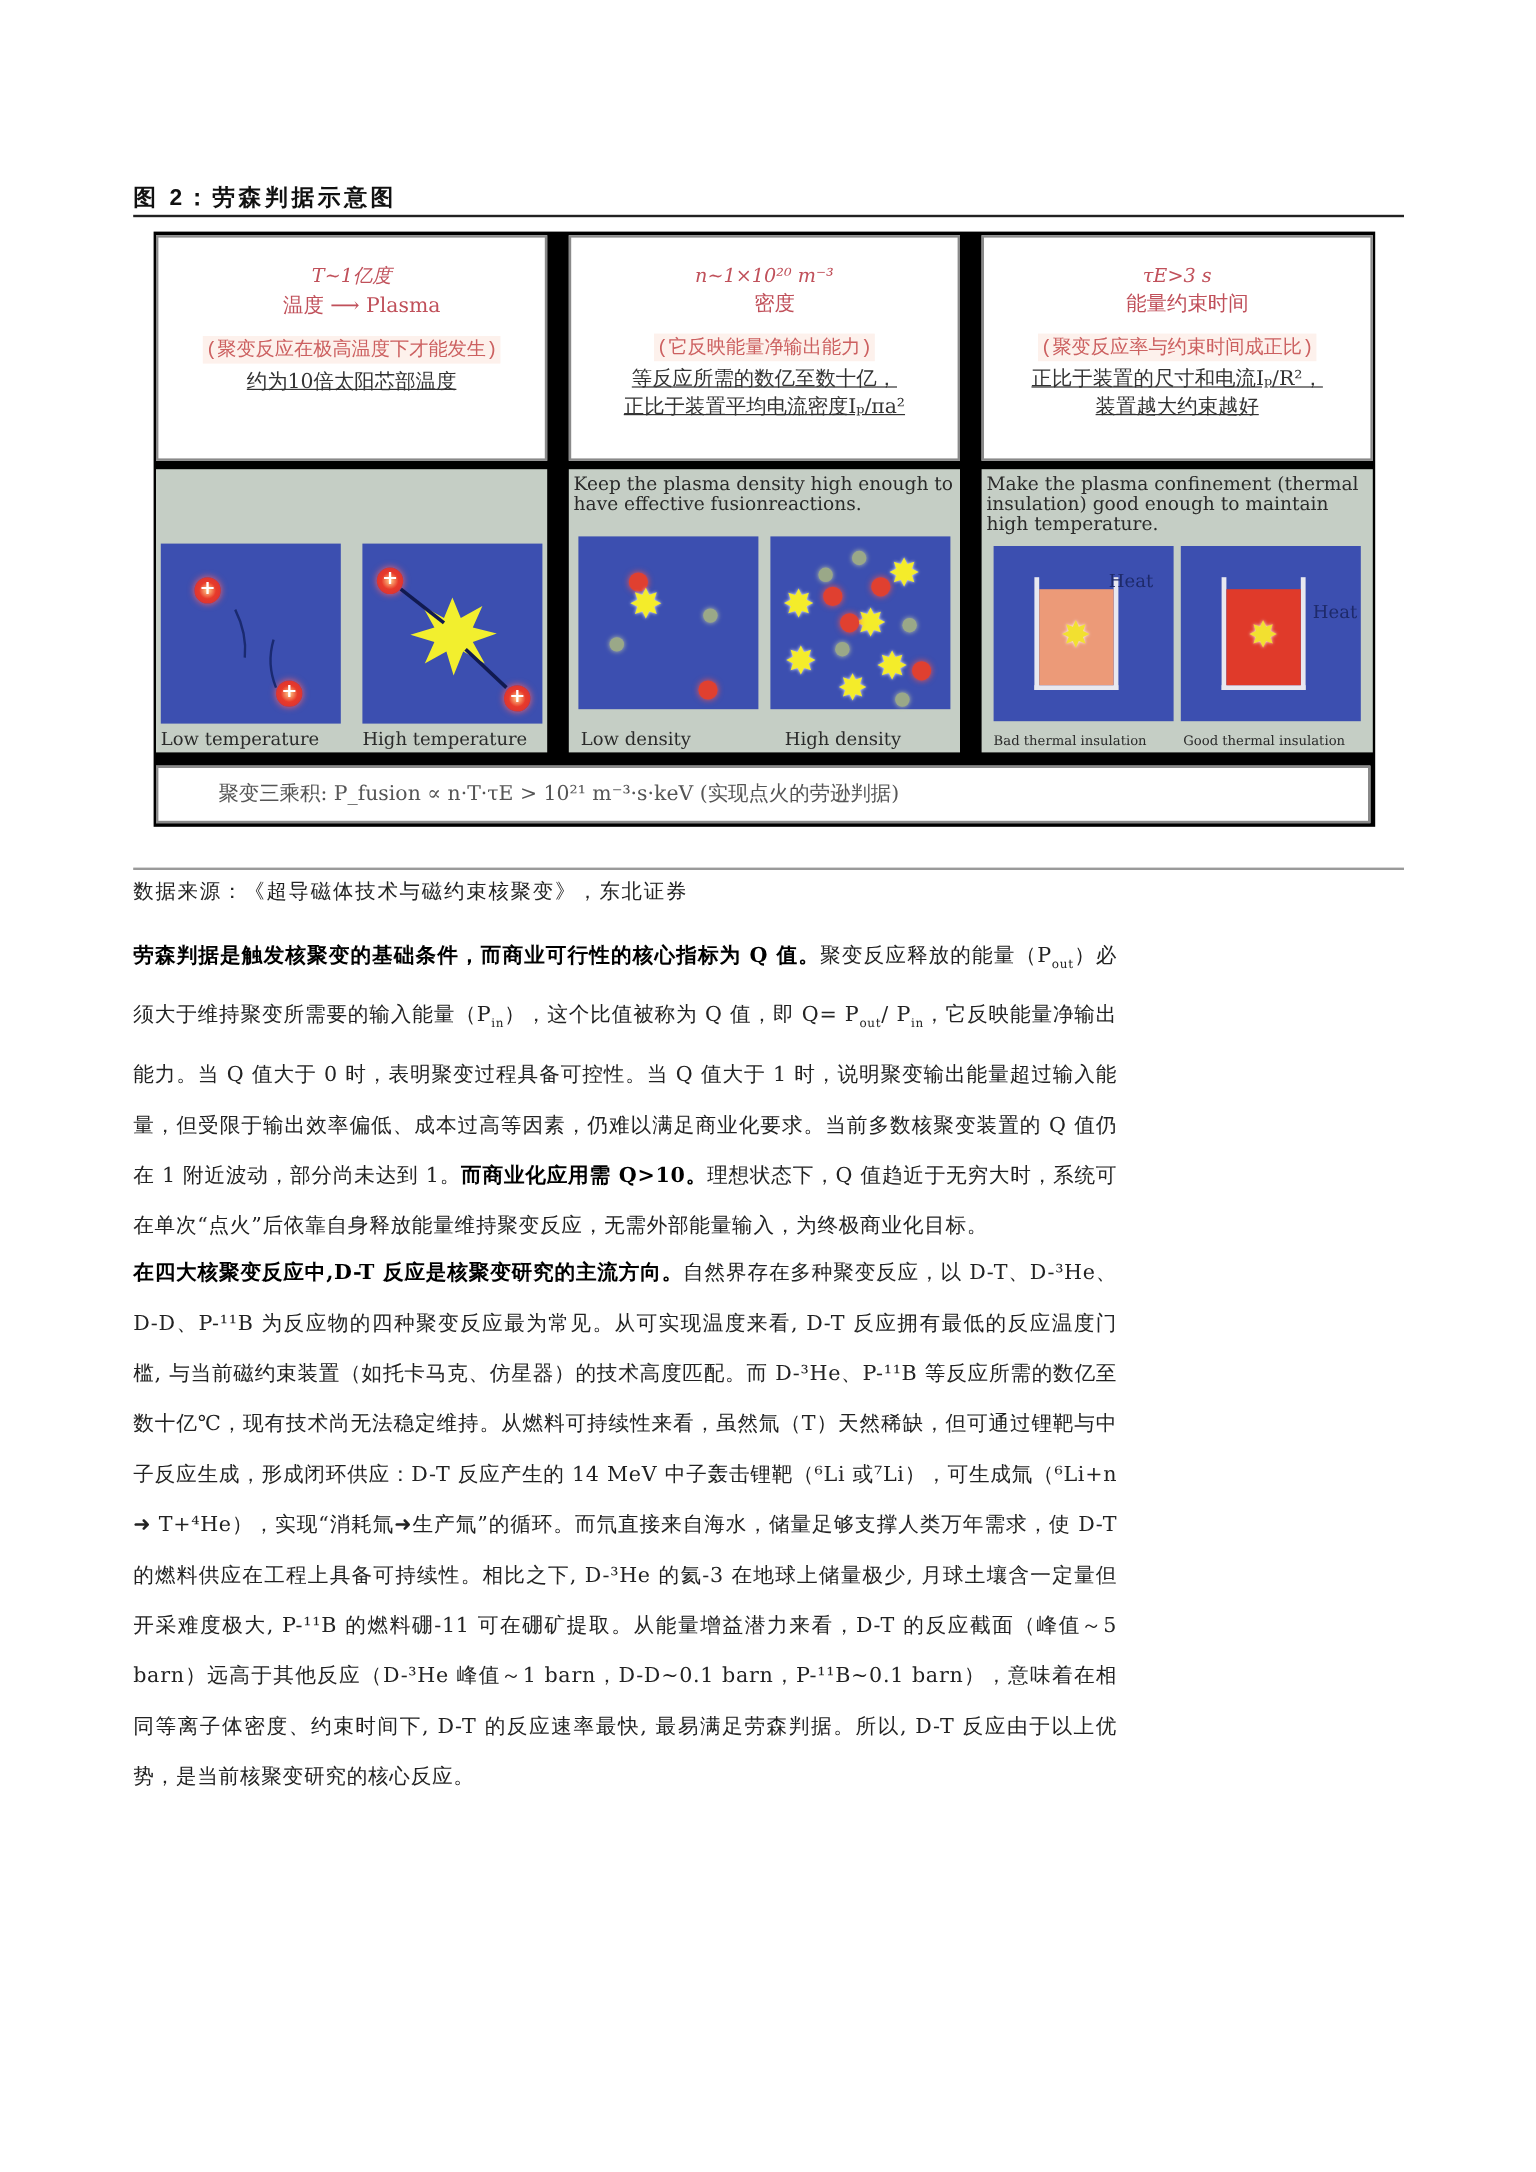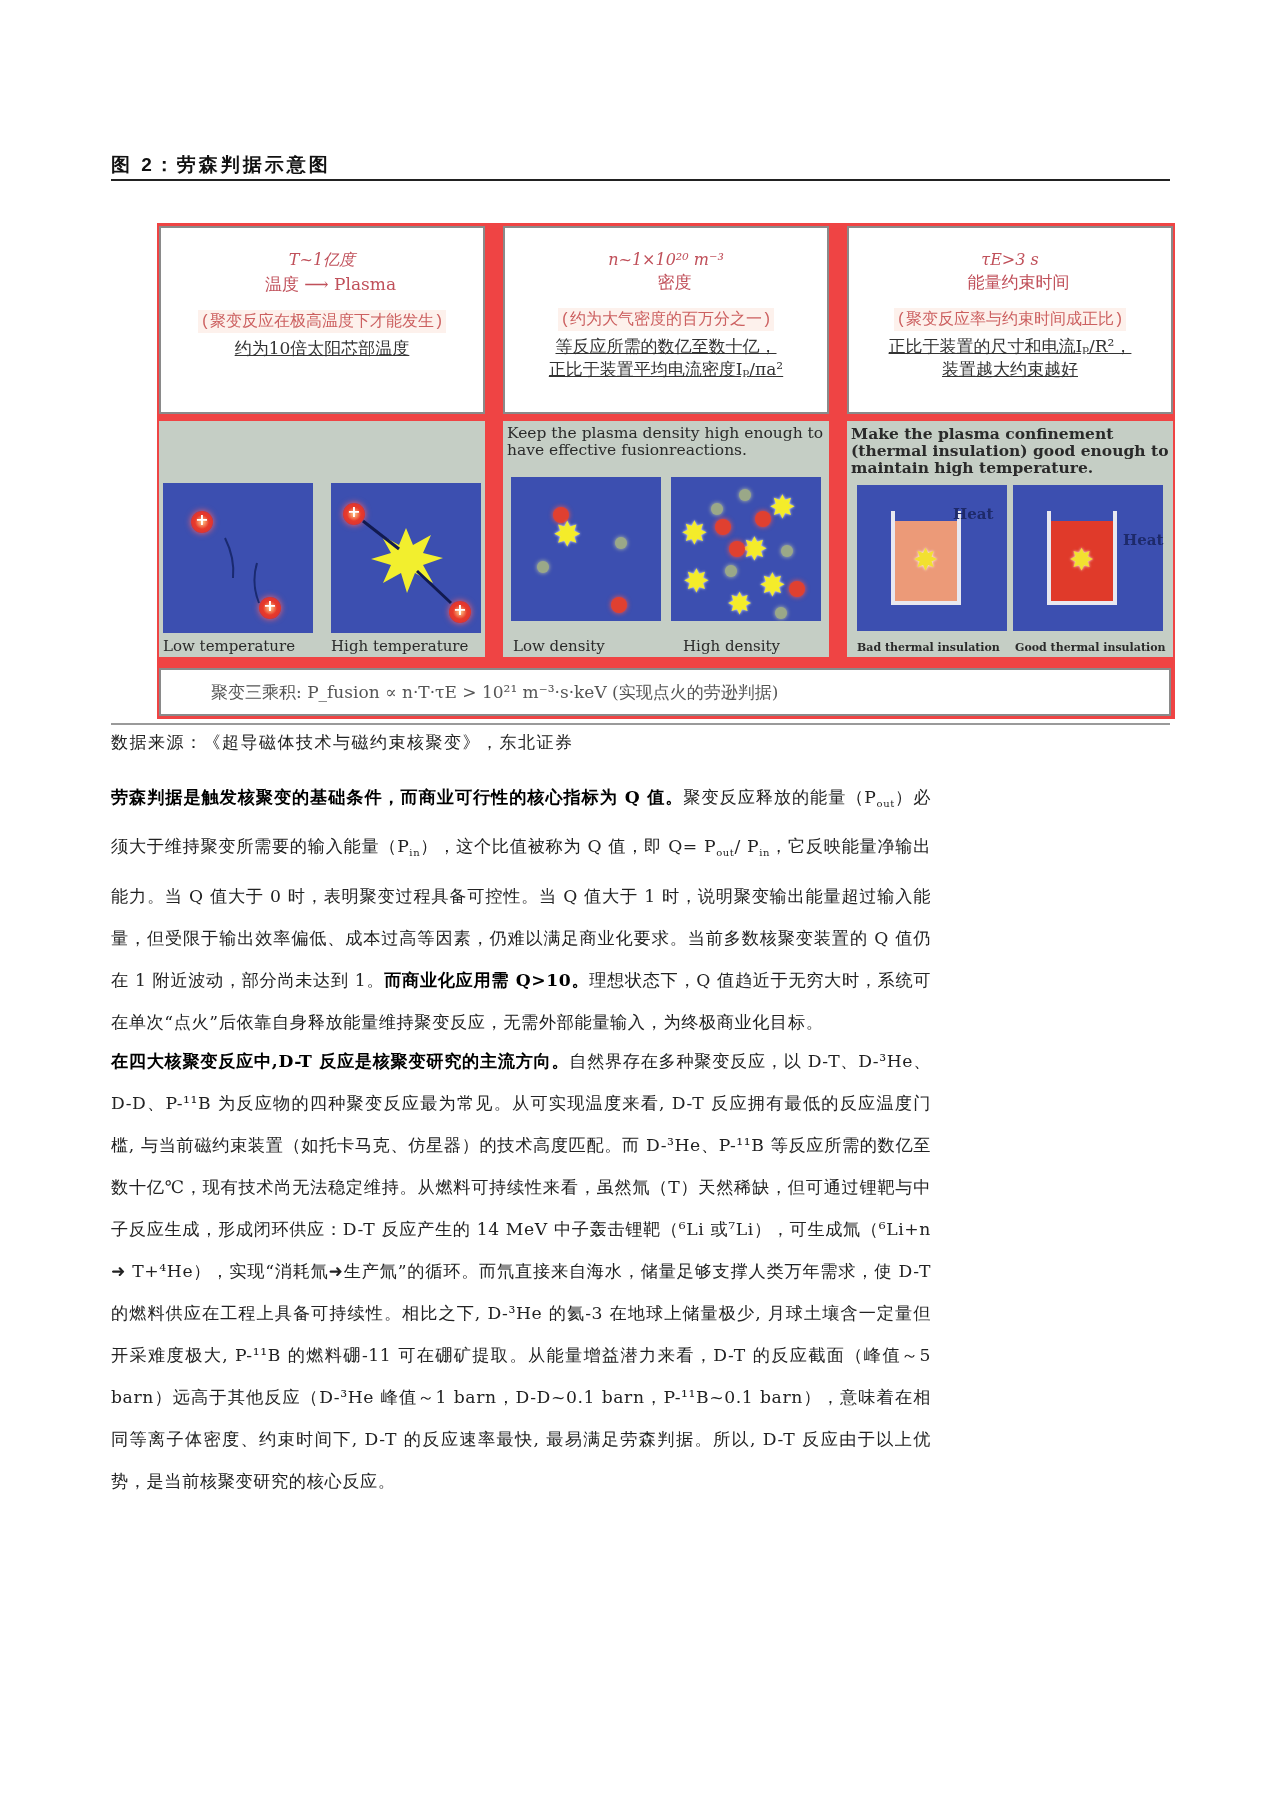--- a/index.html
+++ b/index.html
@@ -4,21 +4,21 @@
   <style>
     html, body { margin: 0; padding: 0; background: #ffffff; }
     body { width: 1280px; height: 1810px; position: relative; overflow: hidden;
            font-family: "DejaVu Serif", "Liberation Serif", serif; color: #111; }
 
     .fig-title { position: absolute; left: 111px; top: 152px; font-size: 19px; font-weight: bold;
                  letter-spacing: 3px; font-family: Liberation Sans, sans-serif; }
     .rule-top { position: absolute; left: 111px; top: 179px; width: 1059px; height: 2px; background: #222; }
     .rule-bottom { position: absolute; left: 111px; top: 723px; width: 1059px; height: 2px; background: #9a9a9a; }
 
-    .figure { position: absolute; left: 128px; top: 223px; width: 1018px; height: 496px; background: #ef4444; margin-left: 29px; }
+    .figure { position: absolute; left: 128px; top: 193px; width: 1018px; height: 496px; background: #000000; }
     .panel-top { position: absolute; top: 3px; height: 188px; width: 326px; background: #fff;
                  border: 2px solid #8a8a8a; box-sizing: border-box; text-align: center; }
     .panel-top .t1 { margin-top: 22px; font-size: 16px; color: #c0505a; font-style: italic; }
     .panel-top .t2 { font-size: 17px; color: #c0505a; margin-top: 2px; padding-left: 17px; }
     .panel-top .t3 { font-size: 16px; color: #cc6060; margin-top: 14px; background: #fdf1ec; display: inline-block; padding: 1px 2px; font-family: Liberation Mono, monospace; }
     .panel-top .t4 { font-size: 17px; color: #333; margin-top: 4px; line-height: 23px; text-decoration: underline; }
 
     .panel-bot { position: absolute; top: 198px; height: 236px; width: 326px; background: #c5cec5; }
     .panel-bot .cap { position: absolute; left: 4px; top: 4px; right: 4px; font-size: 15.5px; line-height: 17px; color: #2a2a2a; }
     .scene { position: absolute; width: 150px; height: 150px; background: #3c4fb0; top: 62px; }
@@ -82,21 +82,21 @@
         <line x1="86" y1="88" x2="120" y2="120" stroke="#111a50" stroke-width="3"></line>
       </svg>
     </div>
     <div class="scene-label" style="left:4px;">Low temperature</div>
     <div class="scene-label" style="left:172px;">High temperature</div>
   </div>
 
   <div class="panel-top" style="left:346px;">
     <div class="t1">n~1×10²⁰ m⁻³</div>
     <div class="t2">密度</div>
-    <div class="t3">(约为大气密度的百万分之一)</div>
+    <div class="t3">(它反映能量净输出能力)</div>
     <div class="t4">等反应所需的数亿至数十亿，</div>
     <div class="t4" style="margin-top:0">正比于装置平均电流密度Iₚ/πa²</div>
   </div>
   <div class="panel-bot" style="left:346px;">
     <div class="cap">Keep the plasma density high enough to have effective fusionreactions.</div>
     <div class="scene" style="left:8px;top:56px;height:144px;">
       <div class="rb" style="left:42px;top:30px;"></div>
       <div class="star" style="left:42px;top:40px;font-size:34px;">✸</div>
       <div class="nb" style="left:104px;top:60px;"></div>
       <div class="nb" style="left:26px;top:84px;"></div>
@@ -123,21 +123,21 @@
     <div class="scene-label" style="left:180px;">High density</div>
   </div>
 
   <div class="panel-top" style="left:690px;">
     <div class="t1">τE&gt;3 s</div>
     <div class="t2">能量约束时间</div>
     <div class="t3">(聚变反应率与约束时间成正比)</div>
     <div class="t4">正比于装置的尺寸和电流Iₚ/R²，</div>
     <div class="t4" style="margin-top:0">装置越大约束越好</div>
   </div>
-  <div class="panel-bot" style="left:690px;font-weight:bold;">
+  <div class="panel-bot" style="left:690px;">
     <div class="cap">Make the plasma confinement (thermal insulation) good enough to maintain high temperature.</div>
     <div class="scene" style="left:10px;top:64px;height:146px;">
       <div class="vessel" style="left:34px;top:26px;width:62px;height:90px;">
         <div style="position:absolute;left:0;right:0;top:10px;bottom:0;background:#ec9a78;"></div>
         <div class="star" style="position:absolute;left:18px;top:34px;font-size:30px;color:#f2e030;">✸</div>
       </div>
       <div class="heat" style="left:96px;top:20px;">Heat</div>
     </div>
     <div class="scene" style="left:166px;top:64px;height:146px;">
       <div class="vessel" style="left:34px;top:26px;width:62px;height:90px;">

